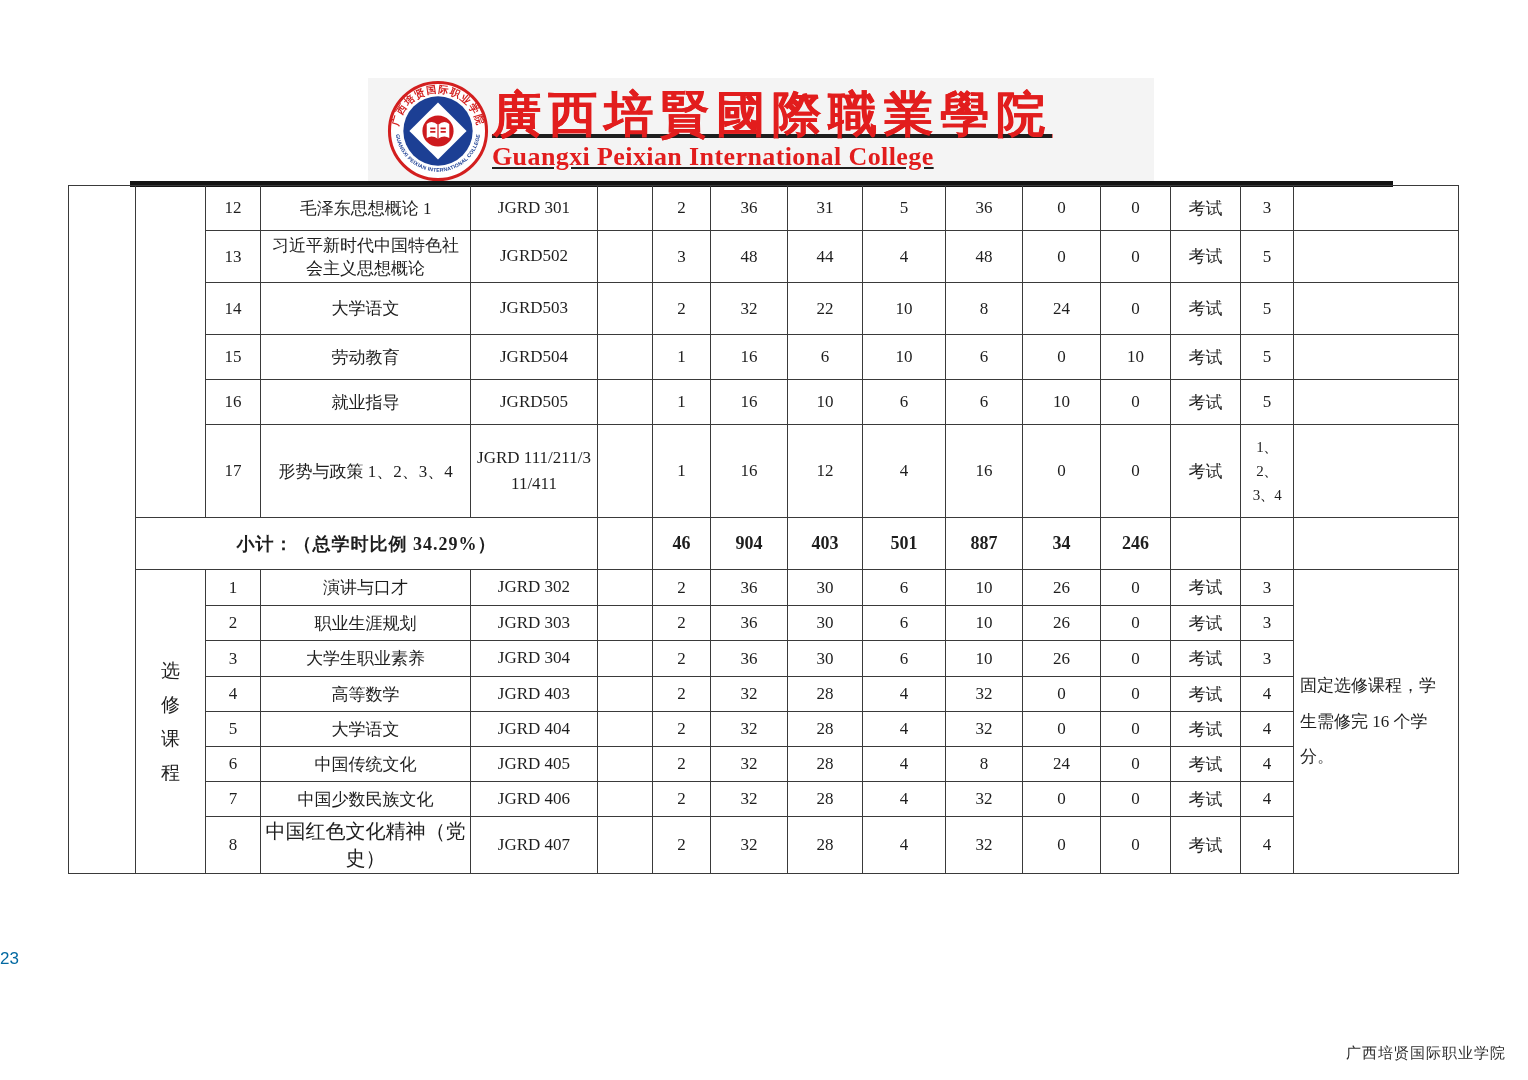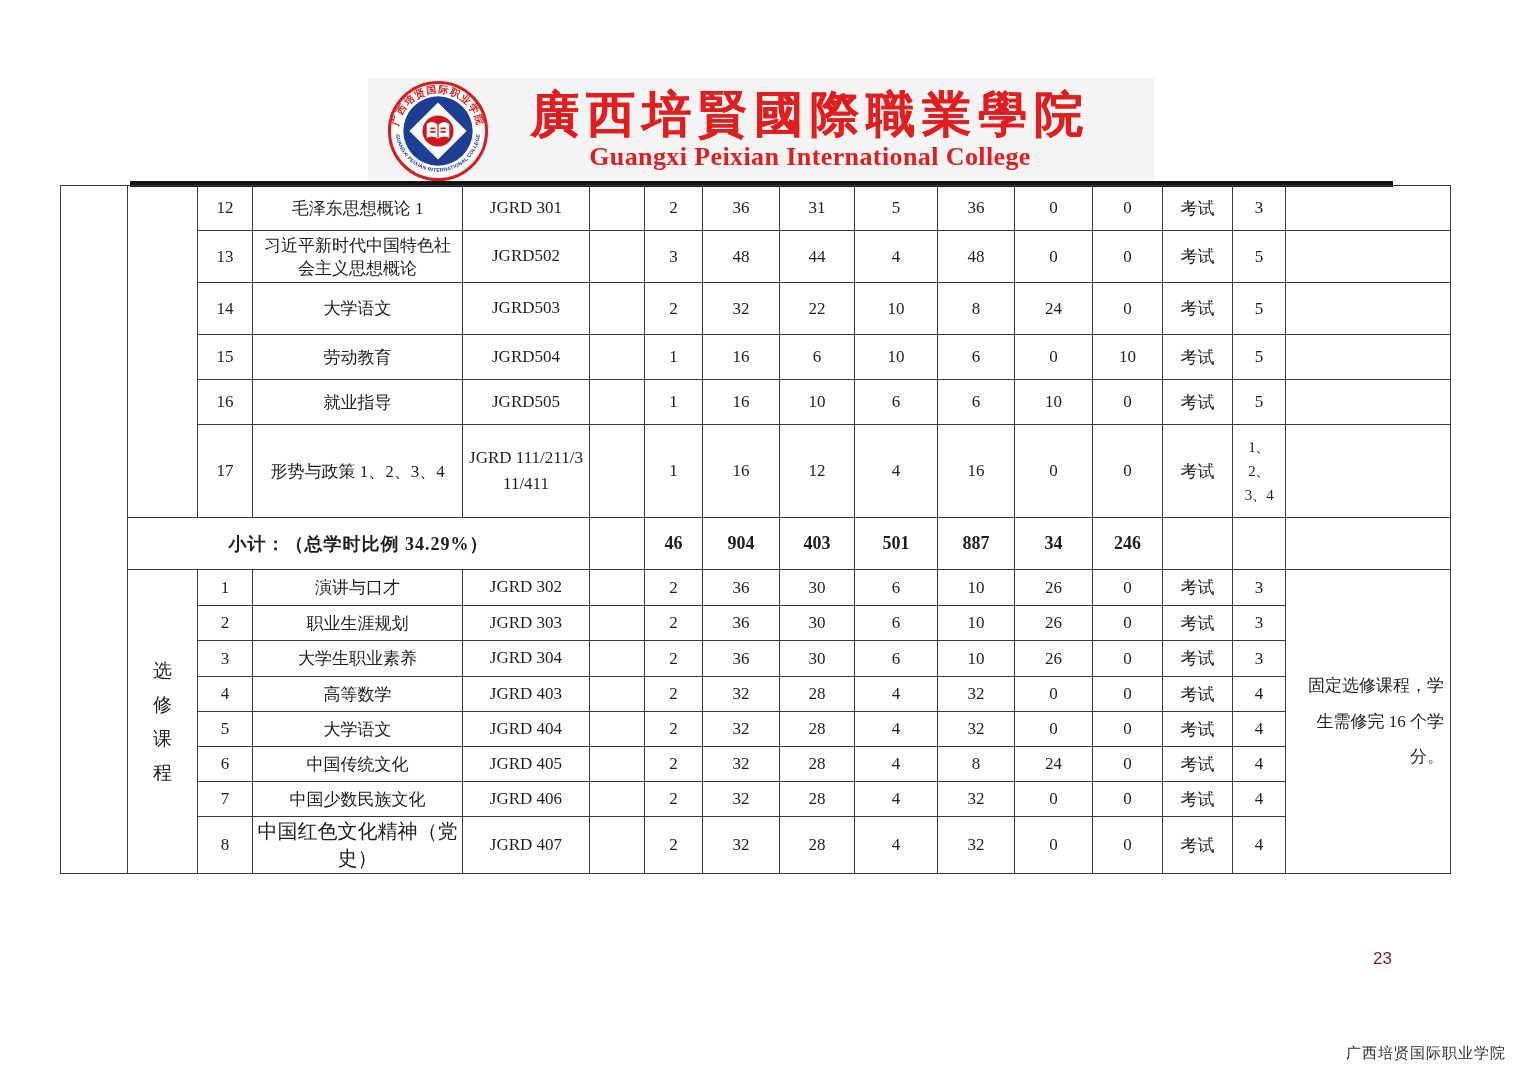--- a/index.html
+++ b/index.html
@@ -2,46 +2,46 @@
 <html><head>
 <meta charset="utf-8">
 <style>
   * { margin:0; padding:0; box-sizing:border-box; }
   html,body { width:1528px; height:1080px; background:#ffffff; }
   body { position:relative; font-family:"Liberation Serif","DejaVu Serif",serif; color:#1e1e1e; }
 
   .banner { position:absolute; left:368px; top:78px; width:786px; height:106px;
             background:#f4f4f4; display:flex; align-items:center; }
   .logo { width:108px; height:104px; margin-left:16px; flex:0 0 auto; }
-  .titles { flex:1; text-align:center; padding-right:26px; }
+  .titles { flex:1; text-align:left; padding-right:26px;text-decoration:underline; }
   .title-zh { color:#e21d1d; font-size:49px; font-weight:900; letter-spacing:7px;
               line-height:1.04; text-shadow:0.6px 0 #e21d1d; }
   .title-en { color:#e21d1d; font-size:26px; font-weight:bold; letter-spacing:0.4px; margin-top:1px; }
 
   .thick-rule { position:absolute; left:130px; top:181px; width:1263px; height:6px; background:#141414; }
 
-  table.curriculum { position:absolute; left:60px; top:185px; width:1390px;
+  table.curriculum { position:absolute; left:68px; top:185px; width:1390px;
                      border-collapse:collapse; table-layout:fixed; font-size:17px; }
   .curriculum td { border:1px solid #3a3a3a; text-align:center; vertical-align:middle;
                    padding:1px 2px; overflow:hidden; }
   .curriculum .name { padding:1px 6px;margin-left:48px; }
   .curriculum .name.tight { font-size:20px; padding:1px 0; }
   .curriculum .code { word-break:break-all; line-height:1.55; }
   .curriculum .note { }
   .h45 { height:45px; } .h55 { height:52px; } .h80 { height:78px; } .h50 { height:52px; }
   .h35 { height:35px; } .h36 { height:36px; }
   tr.subtotal td { font-weight:bold; font-size:18px;margin-top:42px; }
   td.subtotal-label { font-size:19px; letter-spacing:1px; }
   td.cat-vertical { font-size:19px; }
   td.cat-vertical span { display:block; line-height:34px; }
   td.sem-multi { font-size:15px; letter-spacing:-0.5px; line-height:1.6; padding:10px; }
-  td.elective-note { text-align:right; font-size:17px; line-height:2.1; padding:2px 6px; vertical-align:middle; }
-
-  .pagenum { position:absolute; left:0; top:949px; width:1392px; text-align:right;
-             font-family:"Liberation Sans","DejaVu Sans",sans-serif; font-size:17px; color:#7f1d1d; }
+  td.elective-note { text-align:left; font-size:17px; line-height:2.1; padding:2px 6px; vertical-align:middle; }
+
+  .pagenum { position:absolute; left:0; top:949px; width:1392px; text-align:left;
+             font-family:"Liberation Sans","DejaVu Sans",sans-serif; font-size:17px; color:#0369a1; }
   .footer-text { position:absolute; right:22px; top:1044px; font-size:15px; color:#2e2e2e;
                  letter-spacing:1px; }
 </style>
 </head>
 <body>
 
 <div class="banner">
   <div class="logo">
     <svg viewBox="0 0 120 120" width="108" height="104">
       <defs>

